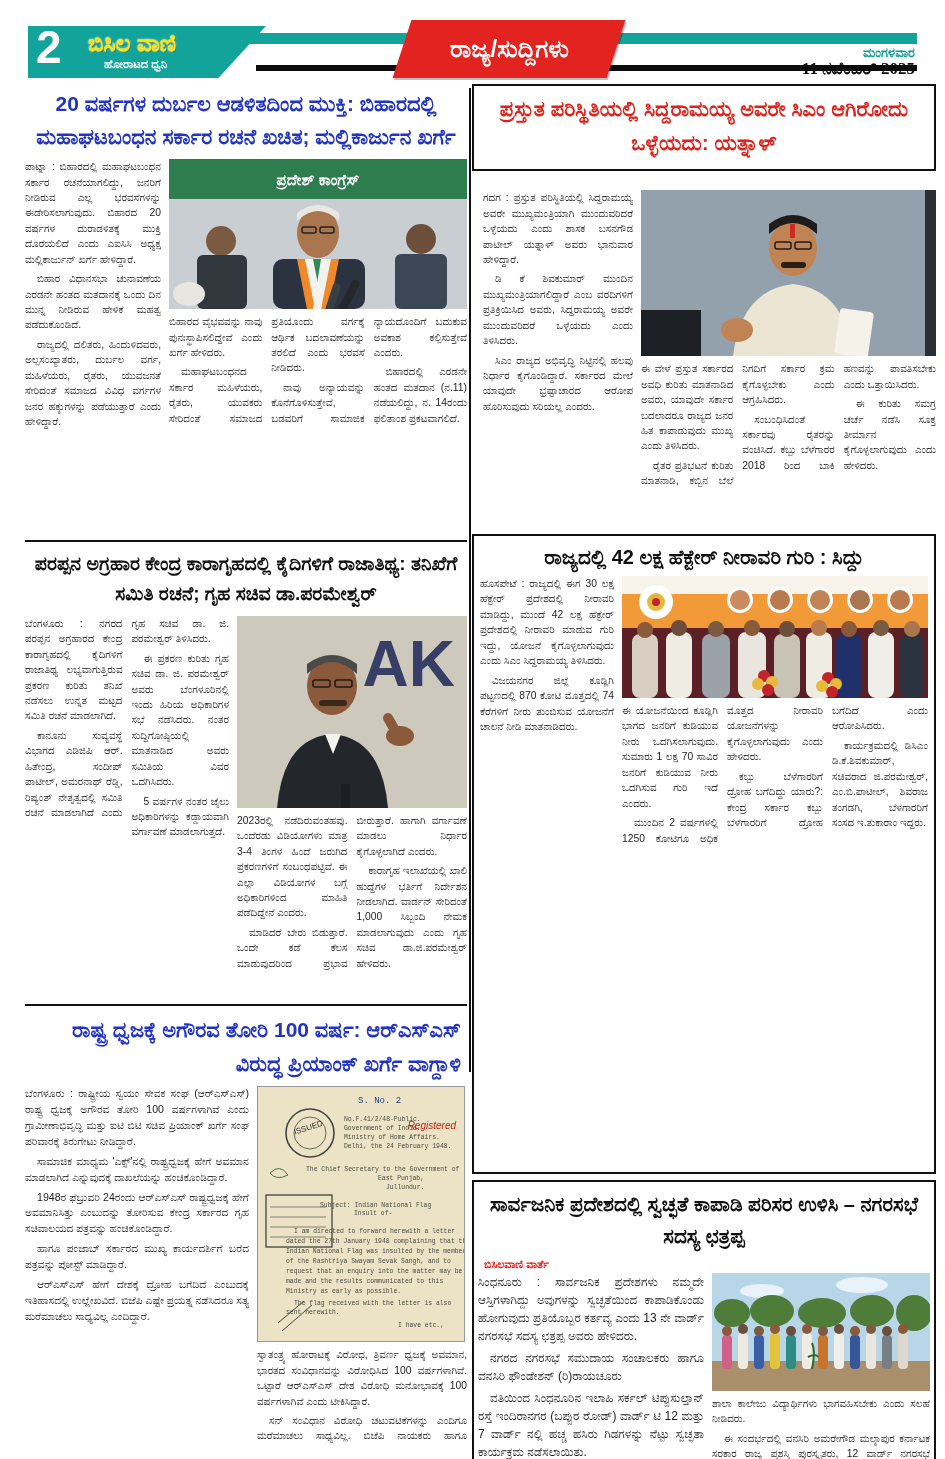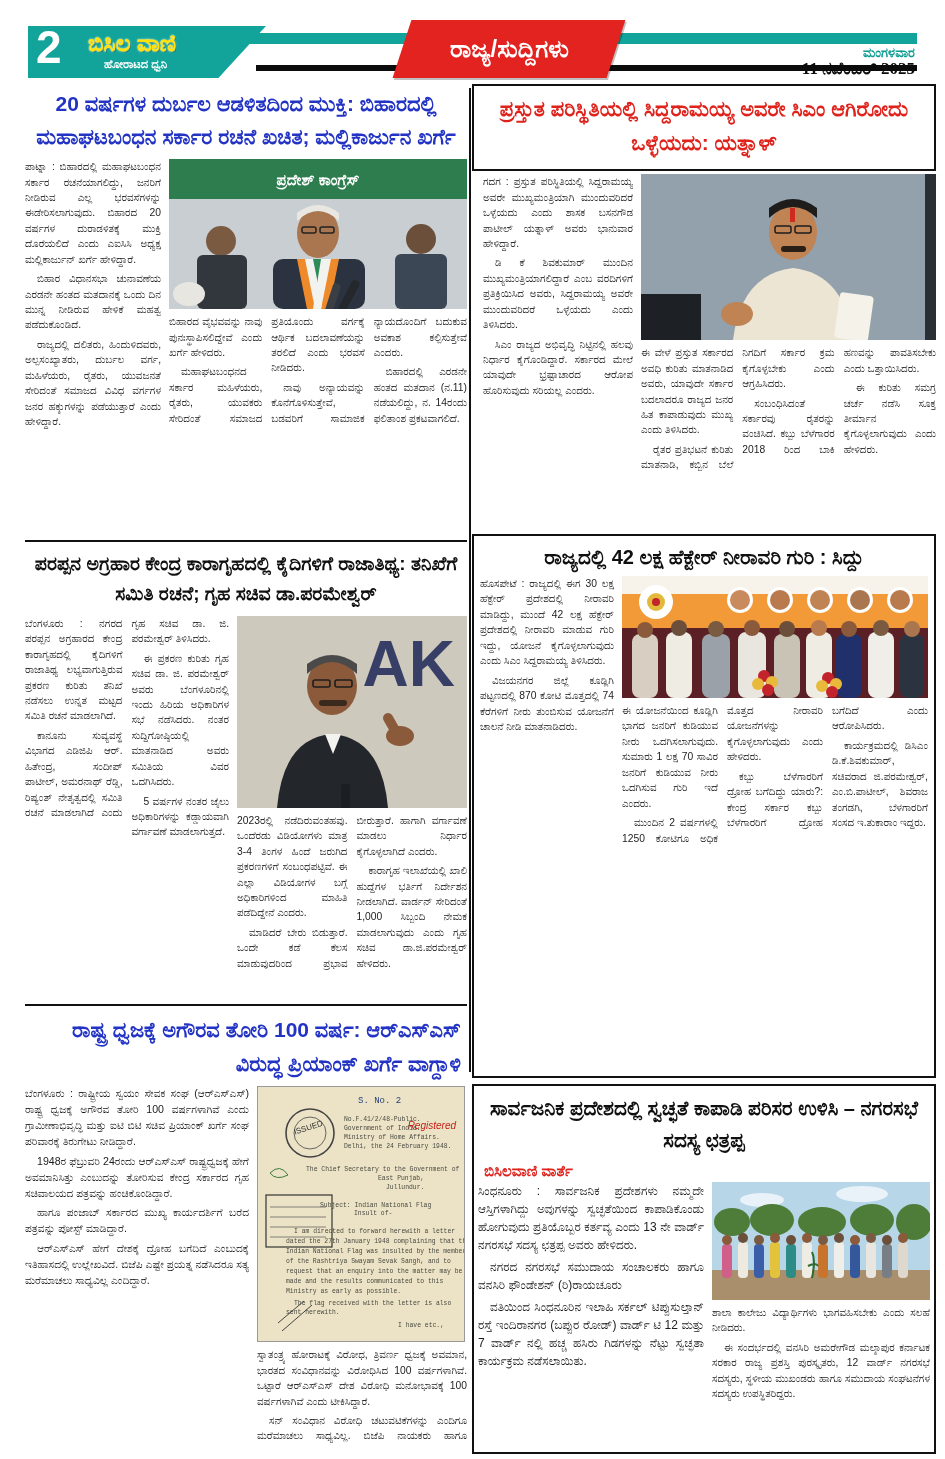--- a/index.html
+++ b/index.html
@@ -36,21 +36,21 @@
   .h-red{color:#df231c;}
   .h-black{color:#101010;}
   .body-row{display:flex;gap:8px;}
   .ncol{text-align:justify;font-size:10.3px;line-height:1.5;color:#1c1c1c;overflow:hidden;}
   .ncol p{margin:0 0 4px;text-indent:12px;}
   .ncol p:first-child{text-indent:0;}
   .cols2{column-count:2;column-gap:9px;}
   .cols3{column-count:3;column-gap:9px;}
   .photo{display:block;background:#dcdcdc;flex:none;}
   .boxed{border:2px solid #111;}
-  .byline-red{color:#df231c;font-weight:bold;font-size:15px;margin:0 0 2px 6px;}
+  .byline-red{color:#df231c;font-weight:bold;font-size:11px;margin:0 0 2px 6px;}
   .stack{flex:1;display:flex;flex-direction:column;gap:5px;min-width:0;}
 </style>
 </head>
 <body>
 
 <div class="page">
 
   <div>
     <div class="teal-band"></div>
     <div class="black-band"></div>
@@ -145,20 +145,21 @@
       </div>
     </div>
 
     <div class="hrule"></div>
 
     <div class="article" style="height:438px;">
       <div class="article-headline h-blue" style="font-size:21px;line-height:1.6;text-align:right;">ರಾಷ್ಟ್ರ ಧ್ವಜಕ್ಕೆ ಅಗೌರವ ತೋರಿ 100 ವರ್ಷ: ಆರ್‌ಎಸ್‌ಎಸ್ ವಿರುದ್ಧ ಪ್ರಿಯಾಂಕ್ ಖರ್ಗೆ ವಾಗ್ದಾಳಿ</div>
       <div class="body-row" style="height:360px;">
         <div class="ncol" style="width:224px;flex:none;height:100%;font-size:10.6px;">
           <p>ಬೆಂಗಳೂರು : ರಾಷ್ಟ್ರೀಯ ಸ್ವಯಂ ಸೇವಕ ಸಂಘ (ಆರ್‌ಎಸ್‌ಎಸ್) ರಾಷ್ಟ್ರ ಧ್ವಜಕ್ಕೆ ಅಗೌರವ ತೋರಿ 100 ವರ್ಷಗಳಾಗಿವೆ ಎಂದು ಗ್ರಾಮೀಣಾಭಿವೃದ್ಧಿ ಮತ್ತು ಐಟಿ ಬಿಟಿ ಸಚಿವ ಪ್ರಿಯಾಂಕ್ ಖರ್ಗೆ ಸಂಘ ಪರಿವಾರಕ್ಕೆ ತಿರುಗೇಟು ನೀಡಿದ್ದಾರೆ.</p>
+          <p>ಸಾಮಾಜಿಕ ಮಾಧ್ಯಮ 'ಎಕ್ಸ್'ನಲ್ಲಿ ರಾಷ್ಟ್ರಧ್ವಜಕ್ಕೆ ಹೇಗೆ ಅವಮಾನ ಮಾಡಲಾಗಿದೆ ಎನ್ನುವುದಕ್ಕೆ ದಾಖಲೆಯನ್ನು ಹಂಚಿಕೊಂಡಿದ್ದಾರೆ.</p>
           <p>1948ರ ಫೆಬ್ರುವರಿ 24ರಂದು ಆರ್‌ಎಸ್‌ಎಸ್ ರಾಷ್ಟ್ರಧ್ವಜಕ್ಕೆ ಹೇಗೆ ಅವಮಾನಿಸಿತ್ತು ಎಂಬುದನ್ನು ತೋರಿಸುವ ಕೇಂದ್ರ ಸರ್ಕಾರದ ಗೃಹ ಸಚಿವಾಲಯದ ಪತ್ರವನ್ನು ಹಂಚಿಕೊಂಡಿದ್ದಾರೆ.</p>
           <p>ಹಾಗೂ ಪಂಜಾಬ್ ಸರ್ಕಾರದ ಮುಖ್ಯ ಕಾರ್ಯದರ್ಶಿಗೆ ಬರೆದ ಪತ್ರವನ್ನು ಪೋಸ್ಟ್ ಮಾಡಿದ್ದಾರೆ.</p>
           <p>ಆರ್‌ಎಸ್‌ಎಸ್ ಹೇಗೆ ದೇಶಕ್ಕೆ ದ್ರೋಹ ಬಗೆದಿದೆ ಎಂಬುದಕ್ಕೆ ಇತಿಹಾಸದಲ್ಲಿ ಉಲ್ಲೇಖವಿದೆ. ಬಿಜೆಪಿ ಎಷ್ಟೇ ಪ್ರಯತ್ನ ನಡೆಸಿದರೂ ಸತ್ಯ ಮರೆಮಾಚಲು ಸಾಧ್ಯವಿಲ್ಲ ಎಂದಿದ್ದಾರೆ.</p>
         </div>
         <div class="stack">
           <svg class="photo" width="206" height="254" viewBox="0 0 206 254" style="border:1px solid #999;">
             <rect width="206" height="254" fill="#ece3c6"></rect>
             <text x="100" y="16" font-size="9" fill="#24407c" font-family="Liberation Mono, monospace">S. No. 2</text>
             <circle cx="52" cy="46" r="24" fill="none" stroke="#444" stroke-width="1.6"></circle>
             <circle cx="52" cy="46" r="16" fill="none" stroke="#444" stroke-width="0.8"></circle>
@@ -198,21 +199,21 @@
             <p>ಸನ್ ಸಂವಿಧಾನ ವಿರೋಧಿ ಚಟುವಟಿಕೆಗಳನ್ನು ಎಂದಿಗೂ ಮರೆಮಾಚಲು ಸಾಧ್ಯವಿಲ್ಲ. ಬಿಜೆಪಿ ನಾಯಕರು ಹಾಗೂ ಸ್ವಯಂಸೇವಕರ ನಿಜವಾದ ಆರ್‌ಎಸ್‌ಎಸ್ ಎಂದು ವ್ಯಂಗ್ಯವಾಡಿದ್ದಾರೆ.</p>
           </div>
         </div>
       </div>
     </div>
   </div>
 
   <div class="col-right">
 
     <div class="article" style="height:450px;">
-      <div class="boxed" style="margin-bottom:3px;">
+      <div class="boxed" style="margin-bottom:19px;">
         <div class="article-headline h-red" style="font-size:21px;line-height:1.6;padding:4px 6px;">ಪ್ರಸ್ತುತ ಪರಿಸ್ಥಿತಿಯಲ್ಲಿ ಸಿದ್ದರಾಮಯ್ಯ ಅವರೇ ಸಿಎಂ ಆಗಿರೋದು ಒಳ್ಳೆಯದು: ಯತ್ನಾಳ್</div>
       </div>
       <div class="body-row" style="height:366px;margin-left:11px;">
         <div class="ncol" style="width:150px;flex:none;height:100%;">
           <p>ಗದಗ : ಪ್ರಸ್ತುತ ಪರಿಸ್ಥಿತಿಯಲ್ಲಿ ಸಿದ್ದರಾಮಯ್ಯ ಅವರೇ ಮುಖ್ಯಮಂತ್ರಿಯಾಗಿ ಮುಂದುವರಿದರೆ ಒಳ್ಳೆಯದು ಎಂದು ಶಾಸಕ ಬಸನಗೌಡ ಪಾಟೀಲ್ ಯತ್ನಾಳ್ ಅವರು ಭಾನುವಾರ ಹೇಳಿದ್ದಾರೆ.</p>
           <p>ಡಿ ಕೆ ಶಿವಕುಮಾರ್ ಮುಂದಿನ ಮುಖ್ಯಮಂತ್ರಿಯಾಗಲಿದ್ದಾರೆ ಎಂಬ ವರದಿಗಳಿಗೆ ಪ್ರತಿಕ್ರಿಯಿಸಿದ ಅವರು, ಸಿದ್ದರಾಮಯ್ಯ ಅವರೇ ಮುಂದುವರಿದರೆ ಒಳ್ಳೆಯದು ಎಂದು ತಿಳಿಸಿದರು.</p>
           <p>ಸಿಎಂ ರಾಜ್ಯದ ಅಭಿವೃದ್ಧಿ ನಿಟ್ಟಿನಲ್ಲಿ ಹಲವು ನಿರ್ಧಾರ ಕೈಗೊಂಡಿದ್ದಾರೆ. ಸರ್ಕಾರದ ಮೇಲೆ ಯಾವುದೇ ಭ್ರಷ್ಟಾಚಾರದ ಆರೋಪ ಹೊರಿಸುವುದು ಸರಿಯಲ್ಲ ಎಂದರು.</p>
         </div>
         <div class="stack">
           <svg class="photo" width="300" height="166" viewBox="0 0 300 166">
@@ -232,21 +233,21 @@
           <div class="ncol cols3" style="flex:1;">
             <p>ಈ ವೇಳೆ ಪ್ರಸ್ತುತ ಸರ್ಕಾರದ ಅವಧಿ ಕುರಿತು ಮಾತನಾಡಿದ ಅವರು, ಯಾವುದೇ ಸರ್ಕಾರ ಬದಲಾದರೂ ರಾಜ್ಯದ ಜನರ ಹಿತ ಕಾಪಾಡುವುದು ಮುಖ್ಯ ಎಂದು ತಿಳಿಸಿದರು.</p>
             <p>ರೈತರ ಪ್ರತಿಭಟನೆ ಕುರಿತು ಮಾತನಾಡಿ, ಕಬ್ಬಿನ ಬೆಲೆ ನಿಗದಿಗೆ ಸರ್ಕಾರ ಕ್ರಮ ಕೈಗೊಳ್ಳಬೇಕು ಎಂದು ಆಗ್ರಹಿಸಿದರು.</p>
             <p>ಸಂಬಂಧಿಸಿದಂತೆ ಸರ್ಕಾರವು ರೈತರನ್ನು ವಂಚಿಸಿದೆ. ಕಬ್ಬು ಬೆಳೆಗಾರರ 2018 ರಿಂದ ಬಾಕಿ ಹಣವನ್ನು ಪಾವತಿಸಬೇಕು ಎಂದು ಒತ್ತಾಯಿಸಿದರು.</p>
             <p>ಈ ಕುರಿತು ಸಮಗ್ರ ಚರ್ಚೆ ನಡೆಸಿ ಸೂಕ್ತ ತೀರ್ಮಾನ ಕೈಗೊಳ್ಳಲಾಗುವುದು ಎಂದು ಹೇಳಿದರು.</p>
           </div>
         </div>
       </div>
     </div>
 
-    <div class="article boxed" style="height:544px;margin-bottom:6px;padding:4px 6px;box-sizing:border-box;">
+    <div class="article boxed" style="height:640px;margin-bottom:6px;padding:4px 6px;box-sizing:border-box;">
       <div class="article-headline h-black" style="font-size:20px;line-height:1.5;margin-bottom:4px;">ರಾಜ್ಯದಲ್ಲಿ 42 ಲಕ್ಷ ಹೆಕ್ಟೇರ್ ನೀರಾವರಿ ಗುರಿ : ಸಿದ್ದು</div>
       <div class="body-row" style="height:468px;">
         <div class="ncol" style="width:134px;flex:none;height:100%;">
           <p>ಹೊಸಪೇಟೆ : ರಾಜ್ಯದಲ್ಲಿ ಈಗ 30 ಲಕ್ಷ ಹೆಕ್ಟೇರ್ ಪ್ರದೇಶದಲ್ಲಿ ನೀರಾವರಿ ಮಾಡಿದ್ದು, ಮುಂದೆ 42 ಲಕ್ಷ ಹೆಕ್ಟೇರ್ ಪ್ರದೇಶದಲ್ಲಿ ನೀರಾವರಿ ಮಾಡುವ ಗುರಿ ಇದ್ದು, ಯೋಜನೆ ಕೈಗೊಳ್ಳಲಾಗುವುದು ಎಂದು ಸಿಎಂ ಸಿದ್ದರಾಮಯ್ಯ ತಿಳಿಸಿದರು.</p>
           <p>ವಿಜಯನಗರ ಜಿಲ್ಲೆ ಕೂಡ್ಲಿಗಿ ಪಟ್ಟಣದಲ್ಲಿ 870 ಕೋಟಿ ಮೊತ್ತದಲ್ಲಿ 74 ಕೆರೆಗಳಿಗೆ ನೀರು ತುಂಬಿಸುವ ಯೋಜನೆಗೆ ಚಾಲನೆ ನೀಡಿ ಮಾತನಾಡಿದರು.</p>
         </div>
         <div class="stack">
           <svg class="photo" width="306" height="122" viewBox="0 0 306 122">
             <rect width="306" height="122" fill="#5a2026"></rect>
             <rect x="0" y="0" width="306" height="52" fill="#f29a38"></rect>

